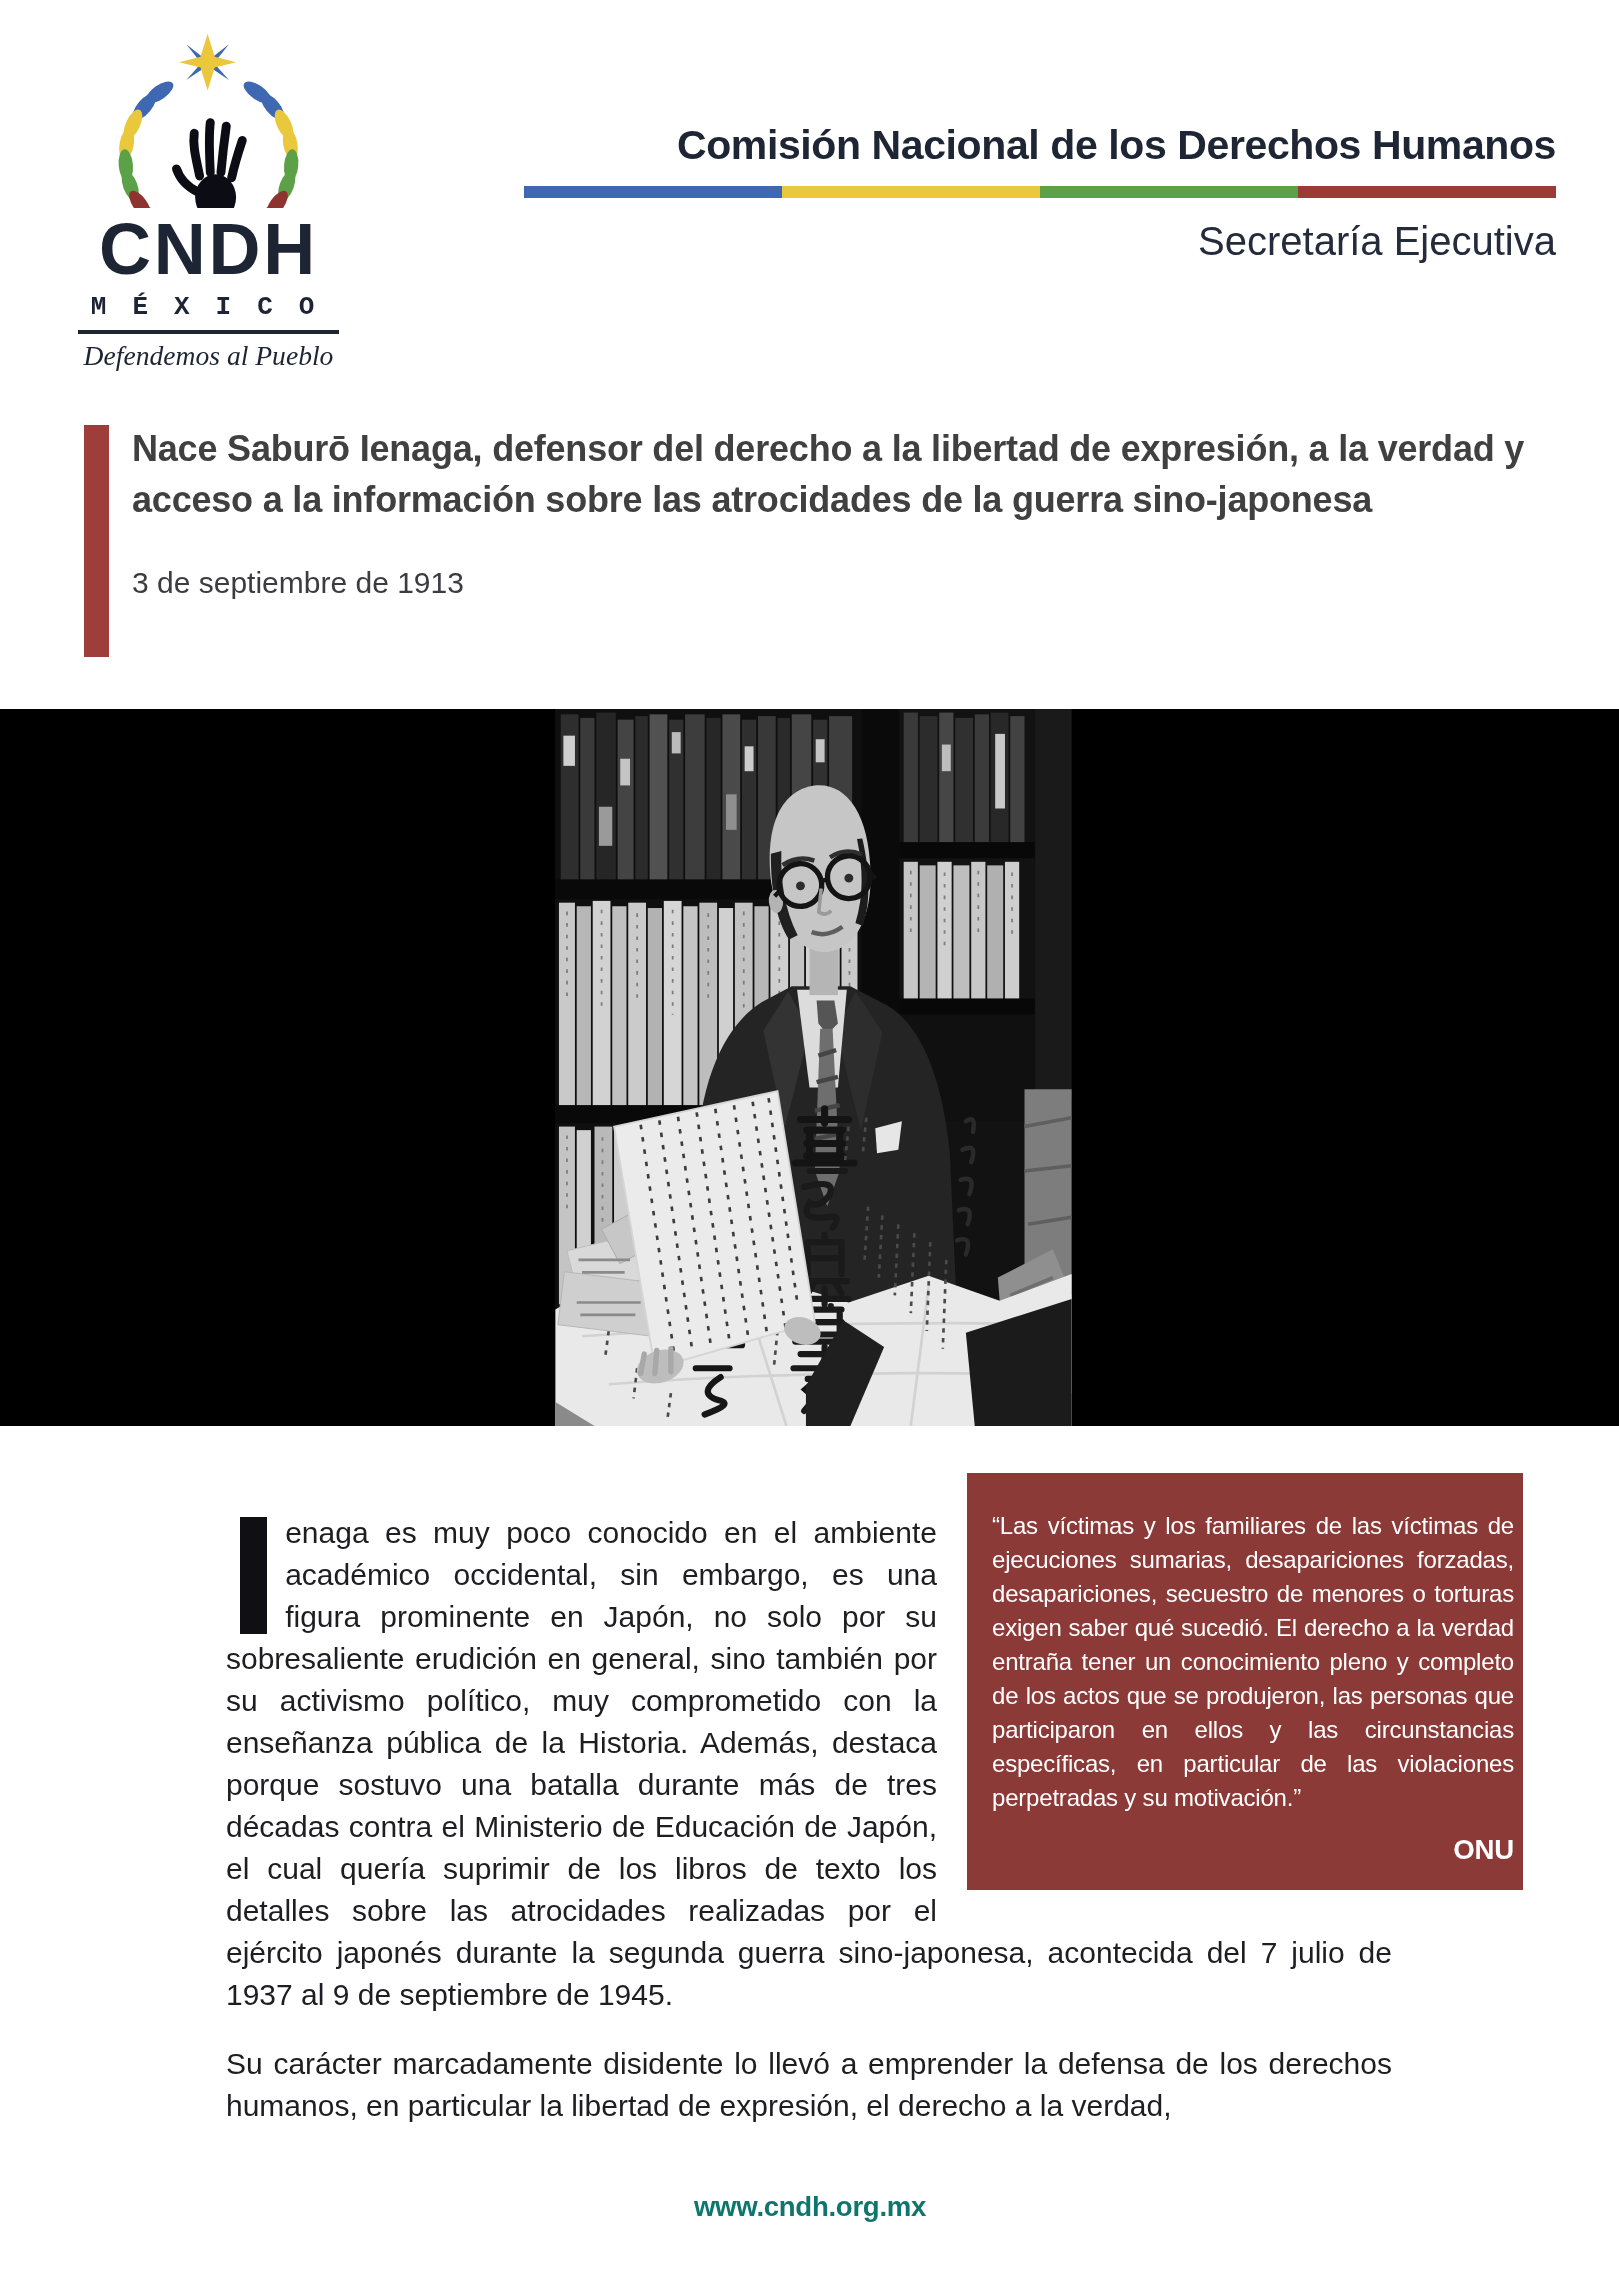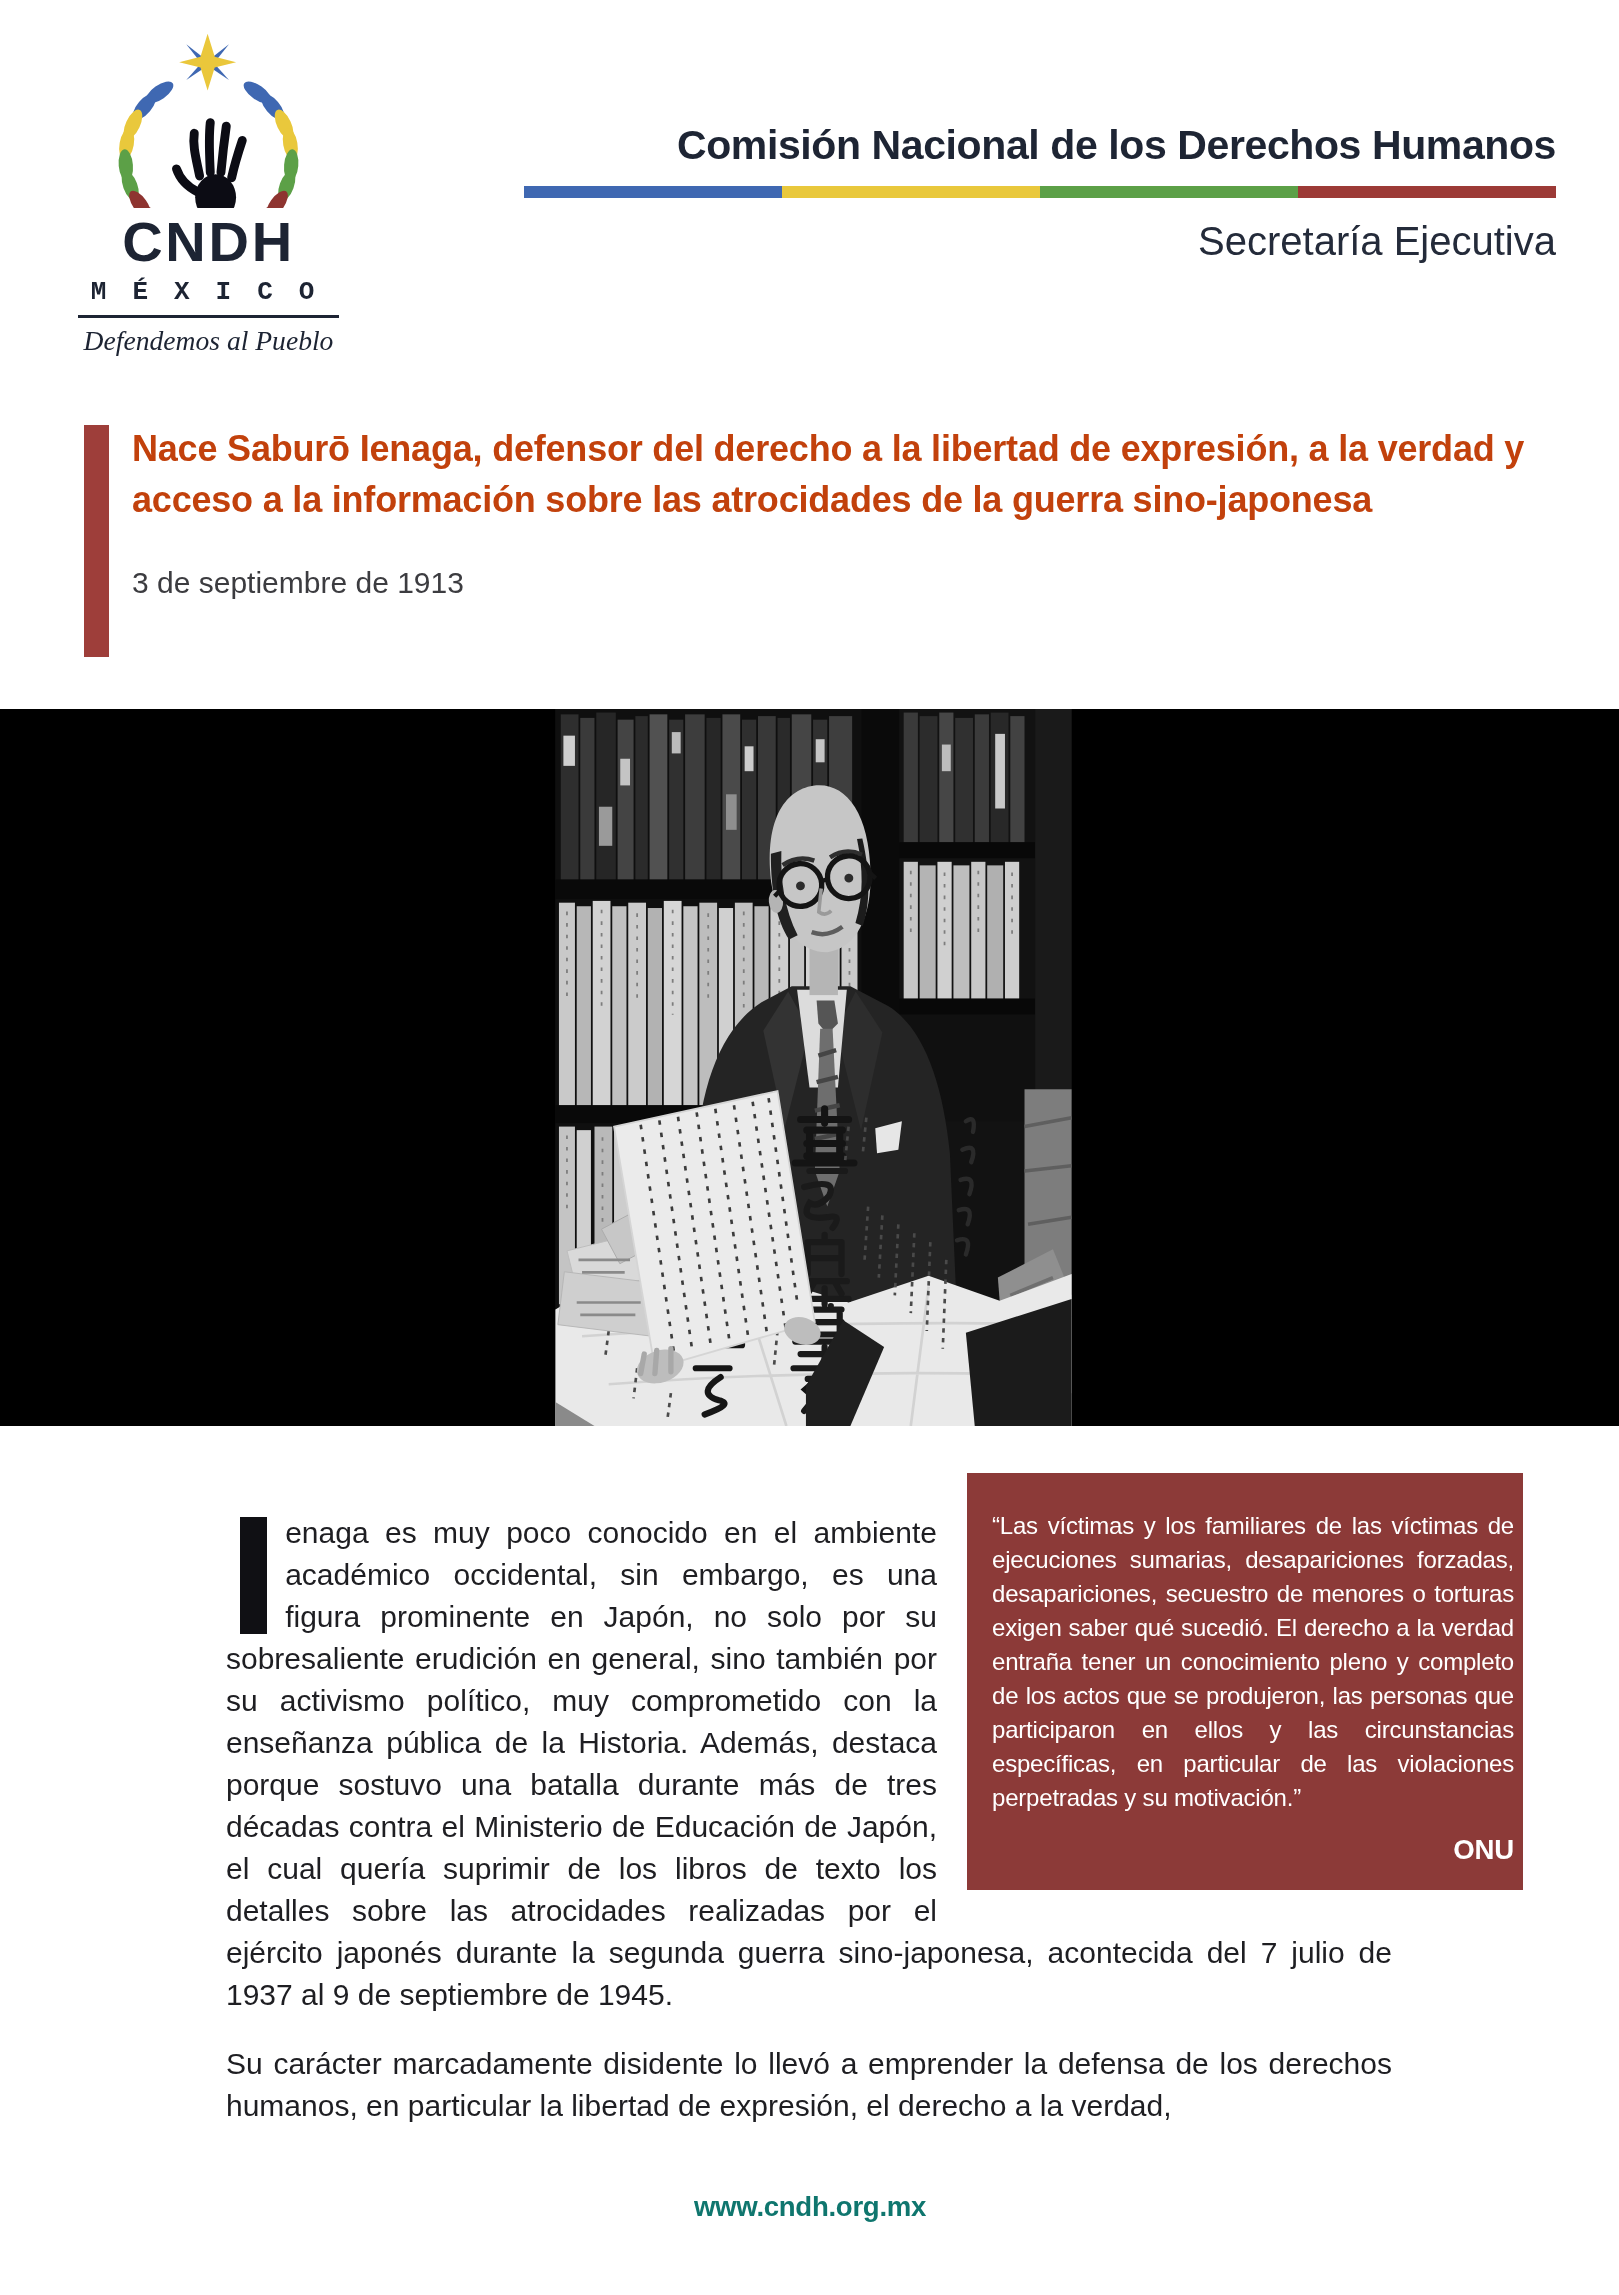--- a/index.html
+++ b/index.html
@@ -2,34 +2,34 @@
 <html style="font-size:14.2px"><head>
 <meta charset="utf-8">
 <style>
   html,body{margin:0;padding:0;background:#ffffff;}
   #page{
     position:relative;width:1620px;height:2295px;background:#ffffff;
     font-family:"Liberation Sans", sans-serif;overflow:hidden;color:#1f1f23;
   }
   
   .logo{position:absolute;left:60px;top:23px;width:297px;text-align:center;color:#1d2433;}
-  .logo-acronym{font-size:56px;font-weight:bold;letter-spacing:2.7px;line-height:0.95;margin-top:3.6px;}
+  .logo-acronym{font-size:72px;font-weight:bold;letter-spacing:2.7px;line-height:0.95;margin-top:3.6px;}
   .logo-country{font-size:26px;font-weight:bold;letter-spacing:26px;padding-left:14.2px;margin-top:9px;font-family:Liberation Mono, monospace;}
   .logo-rule{height:3.6px;background:#1d2433;margin:8px 18px 6.2px 18px;}
   .logo-slogan{font-family:"Liberation Serif", serif;font-style:italic;font-weight:normal;font-size:27.6px;}
   
   .org-block{position:absolute;left:524px;top:123px;width:1032px;text-align:right;}
   .org-name{margin:0;font-size:41px;font-weight:bold;color:#1e2534;letter-spacing:-0.4px;line-height:1.1;}
   .accent-bar{display:flex;height:11.6px;margin-top:18px;}
   .accent-bar span{flex:1 1 0;}
   .division{font-size:40px;color:#242b3a;margin-top:21.3px;font-weight:normal;}
   
   .title-block{position:absolute;left:84px;top:423px;width:1476px;}
   .title-bar{position:absolute;left:0;top:1.8px;width:25px;height:232px;background:#9e3e3a;}
-  .article-title{margin:0 0 0 48px;width:1400px;font-size:36px;line-height:51px;font-weight:bold;color:#c2410c;letter-spacing:-0.2px;}
+  .article-title{margin:0 0 0 48px;width:1400px;font-size:36px;line-height:51px;font-weight:bold;color:#404040;letter-spacing:-0.2px;}
   .article-date{margin:41px 0 0 48px;font-size:30px;color:#3c3c40;}
   
   .photo-band{position:absolute;left:0;top:709px;width:1620px;height:717px;background:#000000;}
   .photo{position:absolute;left:555px;top:0;}
   
   .content{position:absolute;left:226px;top:1473px;width:1166px;font-size:30px;line-height:42px;text-align:justify;color:#1e1e22;}
   .quote-box{
     float:right;width:522px;padding:36px 9px 23px 25px;margin:0 -131px 23px 30px;
     background:#8c3a38;color:#ffffff;font-size:24px;line-height:34px;text-align:justify;letter-spacing:-0.2px;
   }

